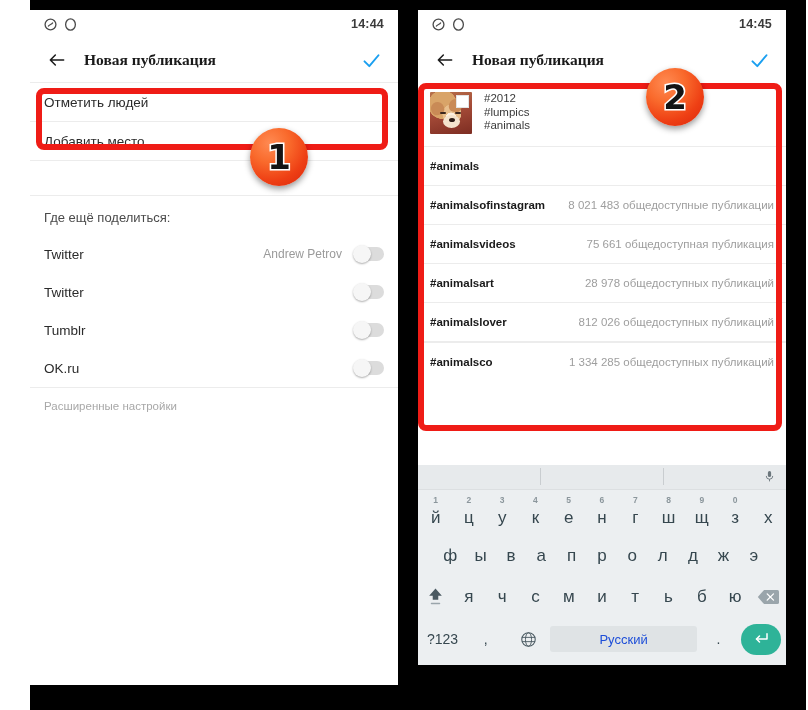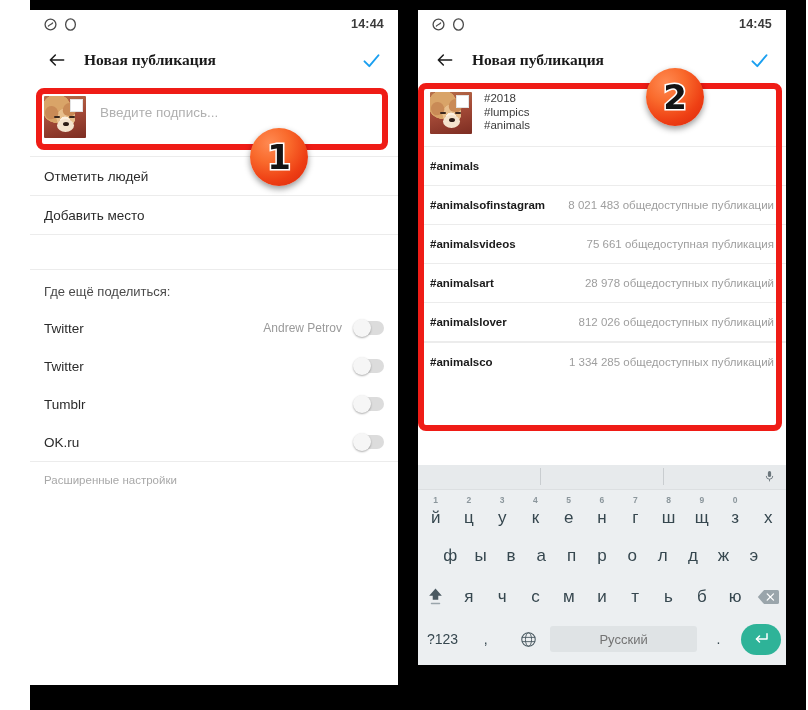--- a/index.html
+++ b/index.html
@@ -79,21 +79,21 @@
   .kb-row{display:flex;justify-content:center;align-items:center;}
   .key{flex:1;height:41px;display:flex;align-items:center;justify-content:center;position:relative;
        font-size:17px;color:#36474f;cursor:pointer;}
   .key .num{position:absolute;top:1px;font-size:8.5px;color:#8b969c;font-weight:700;}
   .key .glyph{margin-top:6px;}
   .kb-row.r2{padding:0 16px;}
   .kb-row.r3 .key{flex:1;}
   .kb-row.r4{height:40px;align-items:center;padding:2px 2px 0 2px;}
   .k-special{font-size:14px;color:#36474f;}
   .k-lang{flex:3.4;height:26px;background:#dfe3e5;border-radius:3px;display:flex;align-items:center;justify-content:center;
-          font-size:13px;color:#737373;cursor:pointer;}
+          font-size:13px;color:#1d4ed8;cursor:pointer;}
   .k-enter{width:40px;height:31px;border-radius:16px;background:#2eb398;display:flex;align-items:center;justify-content:center;cursor:pointer;}
   .navbar{position:absolute;left:0;bottom:0;width:368px;height:20px;background:#000;}
 
   
   .redbox{position:absolute;border:6px solid #ef1c16;border-radius:8px;box-sizing:border-box;pointer-events:none;z-index:40;}
   .badge-num{position:absolute;width:58px;height:58px;border-radius:50%;z-index:60;
     background:radial-gradient(circle at 34% 26%, #ff8a52 0%, #f96a2c 34%, #ee3f14 66%, #d9250c 100%);
     box-shadow:0 3px 6px rgba(0,0,0,.4);
     display:flex;align-items:center;justify-content:center;}
   .badge-num span{font-size:34px;font-weight:700;color:#141414;
@@ -128,32 +128,20 @@
           </svg>
         </div>
         <div class="title">Новая публикация</div>
         <div class="check">
           <svg width="21" height="21" viewBox="0 0 24 24">
             <path d="M4 13l5.5 5.5L20 6" fill="none" stroke="#1a9ff0" stroke-width="2.2" stroke-linecap="round" stroke-linejoin="round"></path>
           </svg>
         </div>
       </div>
 
-      <div class="caption-row">
-        <div class="thumb">
-          <div class="ear l"></div>
-            <div class="ear r"></div>
-          <div class="eye l"></div>
-            <div class="eye r"></div>
-          <div class="snout"></div>
-            <div class="nose"></div>
-          <div class="badge"></div>
-        </div>
-        <div class="caption-input">Введите подпись...</div>
-      </div>
 
       <div class="sep"></div>
       <div class="row">Отметить людей</div>
       <div class="sep"></div>
       <div class="row">Добавить место</div>
       <div class="sep"></div>
       <div class="gap"></div>
       <div class="sep"></div>
 
       <div class="section-label">Где ещё поделиться:</div>
@@ -227,21 +215,21 @@
         <div class="thumb">
           <div class="ear l"></div>
             <div class="ear r"></div>
           <div class="eye l"></div>
             <div class="eye r"></div>
           <div class="snout"></div>
             <div class="nose"></div>
           <div class="badge"></div>
         </div>
         <div class="tags">
-          <div>#2018</div>
+          <div>#2012</div>
           <div>#lumpics</div>
           <div>#animals</div>
         </div>
       </div>
       <div class="sep"></div>
 
       <div class="tag-row">
         <div class="tag">#animals</div>
       </div>
       <div class="sep"></div>

